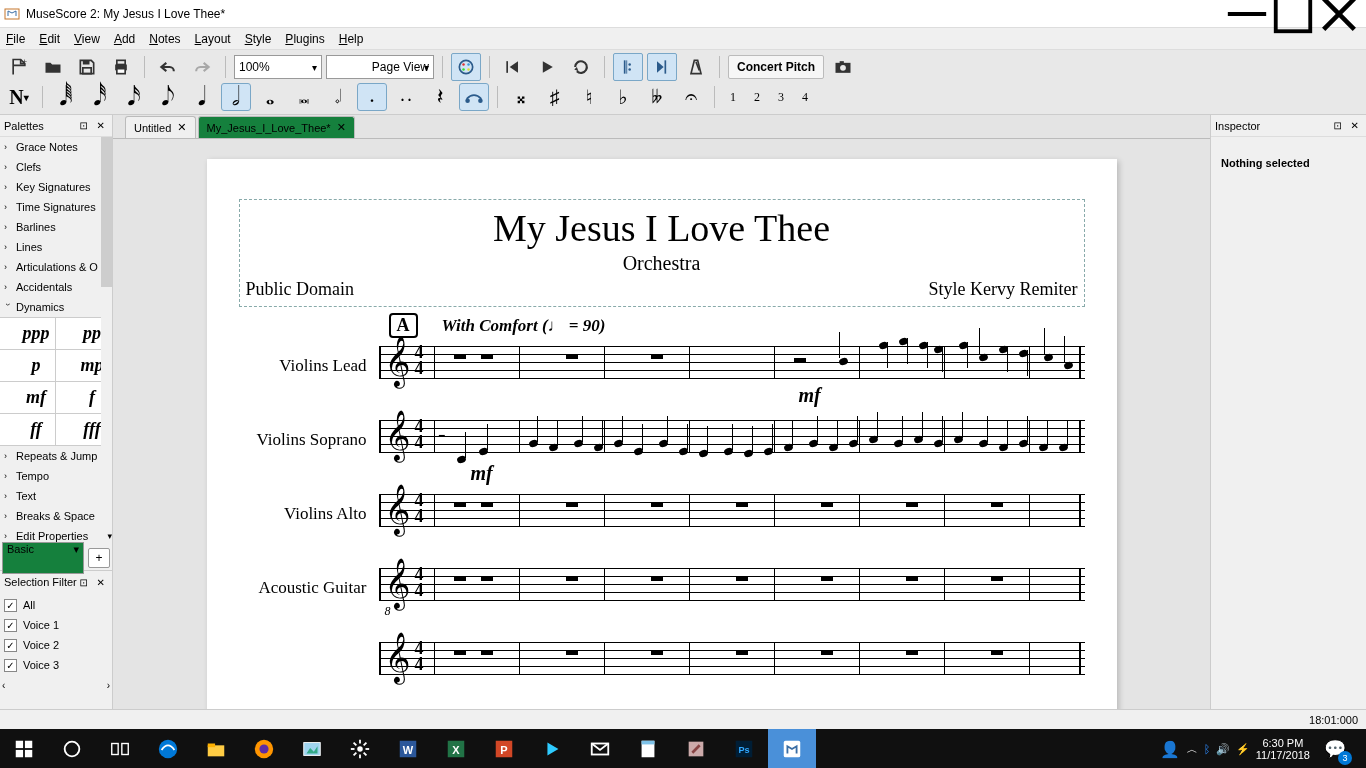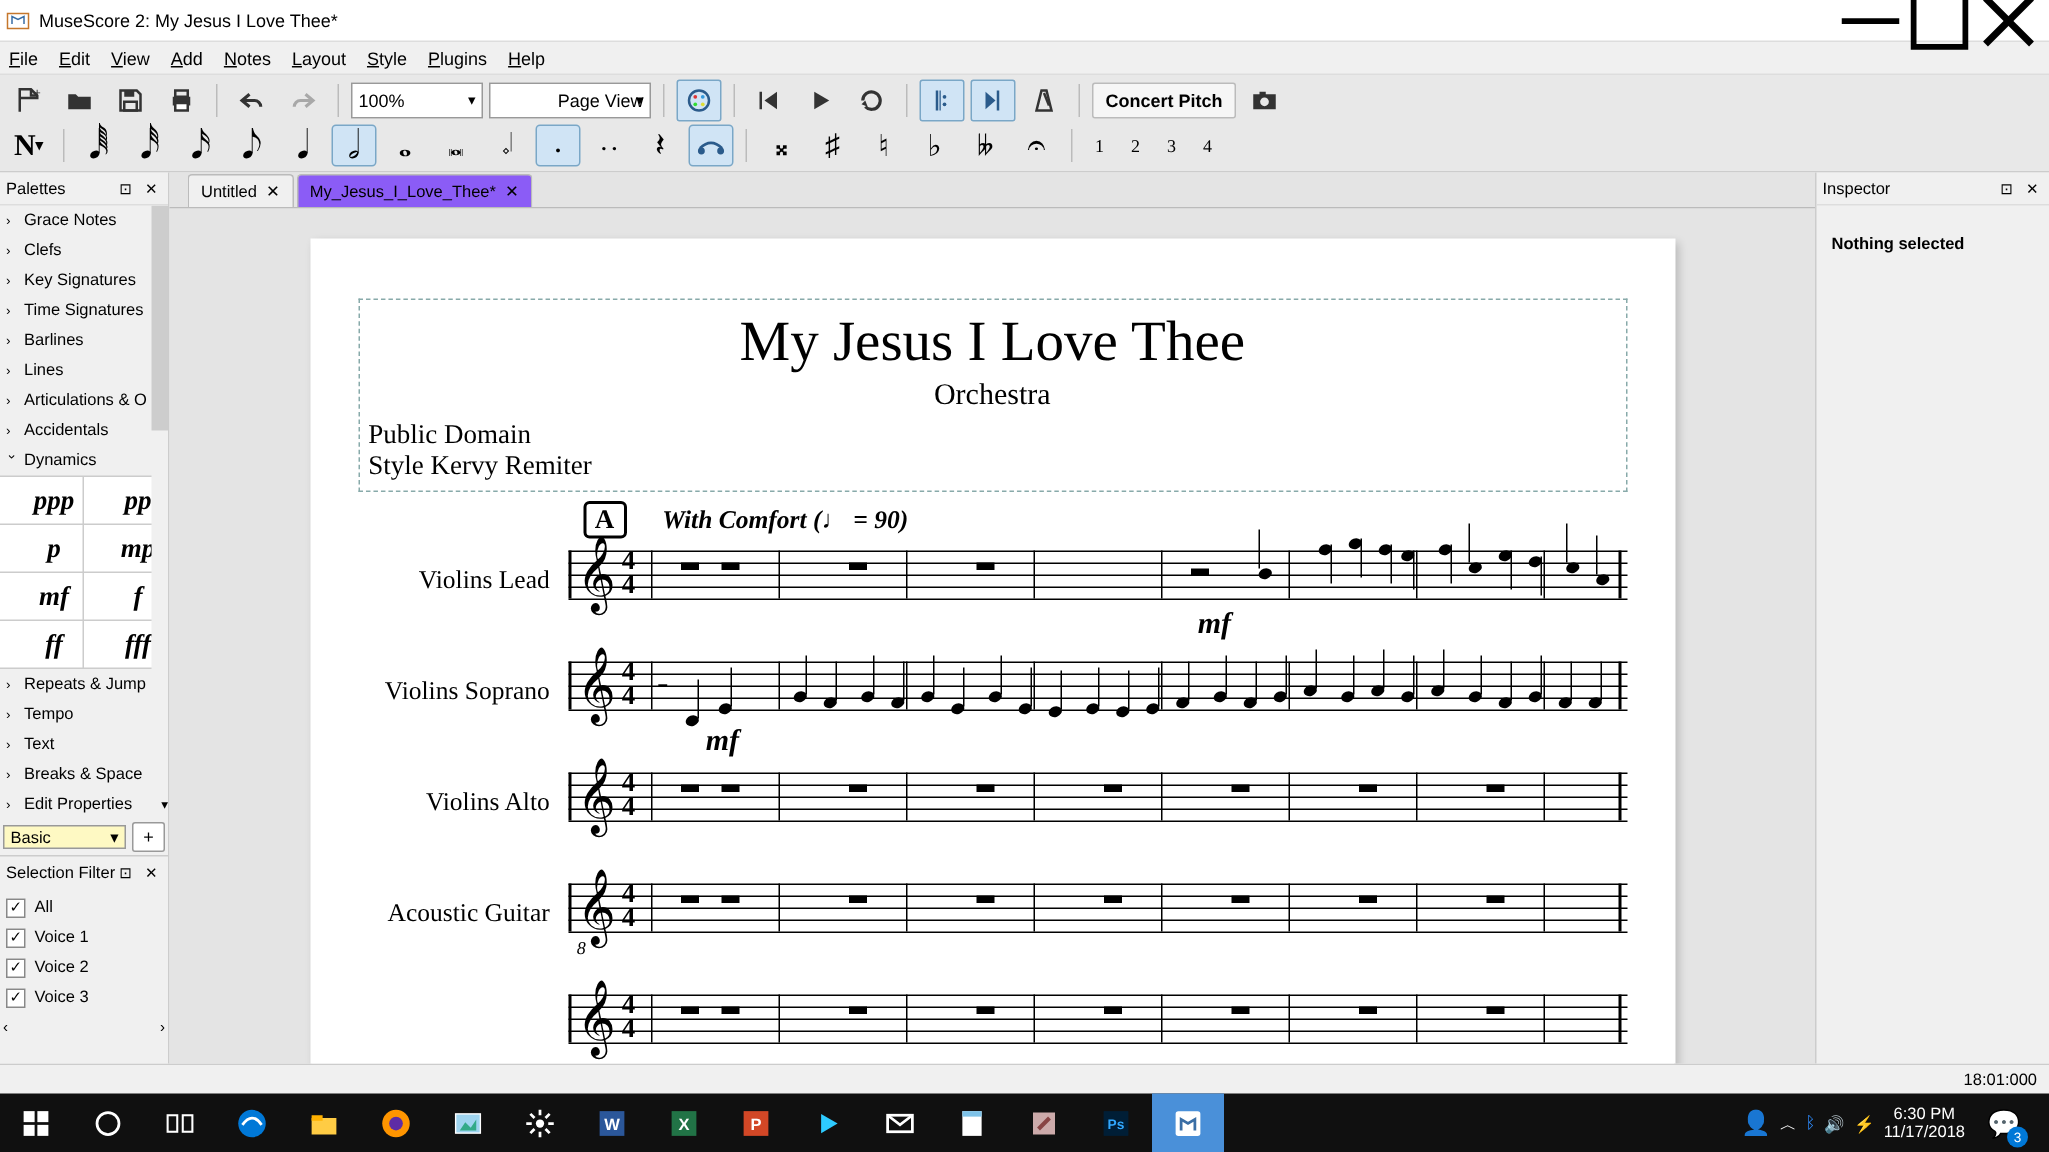--- a/index.html
+++ b/index.html
@@ -33,40 +33,40 @@
   .panel-header { height:22px; display:flex; align-items:center; justify-content:space-between; padding:0 4px; font-size:11px; border-bottom:1px solid #ddd;}
   .panel-header .ctrls { font-size:10px; letter-spacing:3px;}
   .palettes-list { flex:0 0 auto; overflow:hidden; position:relative;}
   .pal-scroll-track { position:absolute; right:0; top:0; width:11px; height:316px; background:#f0f0f0;}
   .pal-scroll-thumb { position:absolute; right:0; top:0; width:11px; height:150px; background:#cdcdcd; border-radius:0;}
   .pal-item { height:20px; display:flex; align-items:center; padding-left:4px; font-size:11px; gap:4px;}
   .pal-item .chev { font-size:9px; width:8px;}
   .dyn-grid { display:grid; grid-template-columns:1fr 1fr; border-top:1px solid #ccc;}
   .dyn-cell { height:32px; display:flex; align-items:center; justify-content:center; border-right:1px solid #ccc; border-bottom:1px solid #ccc; font-family:"Times New Roman", serif; font-style:italic; font-weight:bold; font-size:18px; background:#fff;padding-left:17px;}
   .palettes-footer { height:24px; display:flex; align-items:center; padding:2px; gap:4px;}
-  .palettes-footer .basic {flex:1; border:1px solid #999; background:#fef9c3; height:16px; font-size:11px; padding:0 4px; display:flex; align-items:flex-end; position:relative;}
+  .palettes-footer .basic {flex:1; border:1px solid #999; background:#15803d; height:32px; font-size:11px; padding:0 4px; display:flex; align-items:flex-start; position:relative;}
   .palettes-footer .add { width:22px; height:20px; border:1px solid #999; background:#fff; display:flex; align-items:center; justify-content:center; border-radius:2px;}
   .sel-filter { border-top:1px solid #ccc;}
   .sel-filter .panel-header {border-bottom:none;}
   .sel-list { padding:2px;}
   .sel-list .chk { display:flex; align-items:center; height:20px; font-size:11px; gap:6px; padding-left:2px;}
   .sel-list .chk .box { width:13px; height:13px; border:1px solid #888; background:#fff; display:flex; align-items:center; justify-content:center; font-size:10px;}
   .hscroll-bar { height:16px; background:#f0f0f0; display:flex; align-items:center; justify-content:space-between; padding:0 2px; font-size:10px;}
   
   .center { flex:1; display:flex; flex-direction:column; background:#e4e4e4;}
   .tabs { height:24px; display:flex; align-items:flex-end; background:#e4e4e4; border-bottom:1px solid #bbb; padding-left:12px;}
   .tab { height:22px; background:#f0f0f0; border:1px solid #bbb; border-bottom:none; padding:0 8px; font-size:11px; display:flex; align-items:center; gap:6px; border-radius:3px 3px 0 0; margin-right:2px;}
-  .tab.active { background:#8b5cf6;}
+  .tab.active { background:#15803d;}
   .tab .close { font-size:11px;}
   .score-area { flex:1; background:#e4e4e4; overflow:hidden; position:relative; padding:20px 30px;}
   .page { width:910px; height:1180px; background:#fff; margin:0 auto; box-shadow:2px 2px 6px rgba(0,0,0,0.2); padding:40px 32px; position:relative;}
   .title-frame { border:1px dashed #8aa; padding:6px; margin-bottom:6px;}
   .score-title { text-align:center; font-family:"Times New Roman", serif; font-size:38px; }
   .score-sub { text-align:center; font-family:"Times New Roman", serif; font-size:20px; margin-top:2px;}
-  .meta-row { display:flex; justify-content:space-between; font-family:"Times New Roman", serif; font-size:18px; margin-top:4px;flex-direction:column;}
+  .meta-row { display:flex; justify-content:space-between; font-family:"Times New Roman", serif; font-size:18px; margin-top:4px;}
   .rehearsal { display:inline-block; border:2px solid #000; padding:0 6px; font-family:"Times New Roman", serif; font-weight:bold; font-size:18px; border-radius:4px;}
   .tempo { font-family:"Times New Roman", serif; font-style:italic; font-weight:bold; font-size:17px;}
   .staff-block { display:flex; align-items:center; margin-top:34px;}
   .staff-block:first-of-type { margin-top:8px;}
   .inst-name { width:140px; text-align:right; padding-right:12px; font-family:"Times New Roman", serif; font-size:17px;}
   .staff { flex:1; position:relative; height:40px;}
   .staff .lines { position:absolute; left:0; right:0;}
   .staff .lines div { height:1px; background:#000; position:absolute; left:0; right:0;}
   .staff .barline { position:absolute; width:1px; background:#000; top:0; height:32px;}
   .staff .barline.thick { width:2px;}

